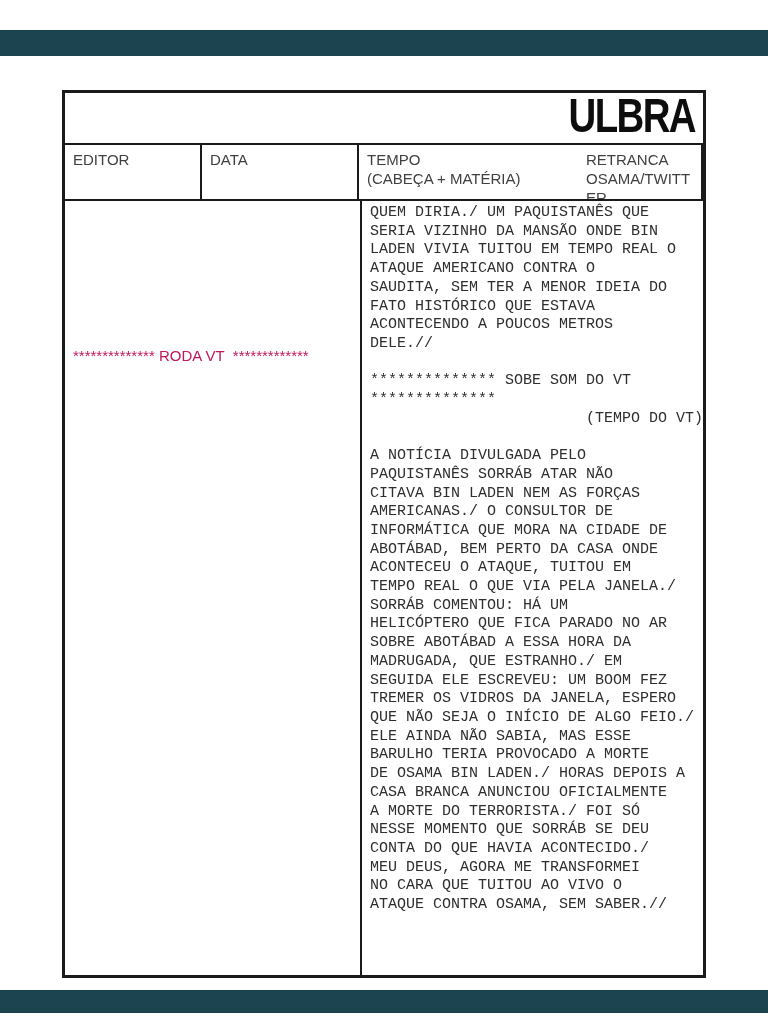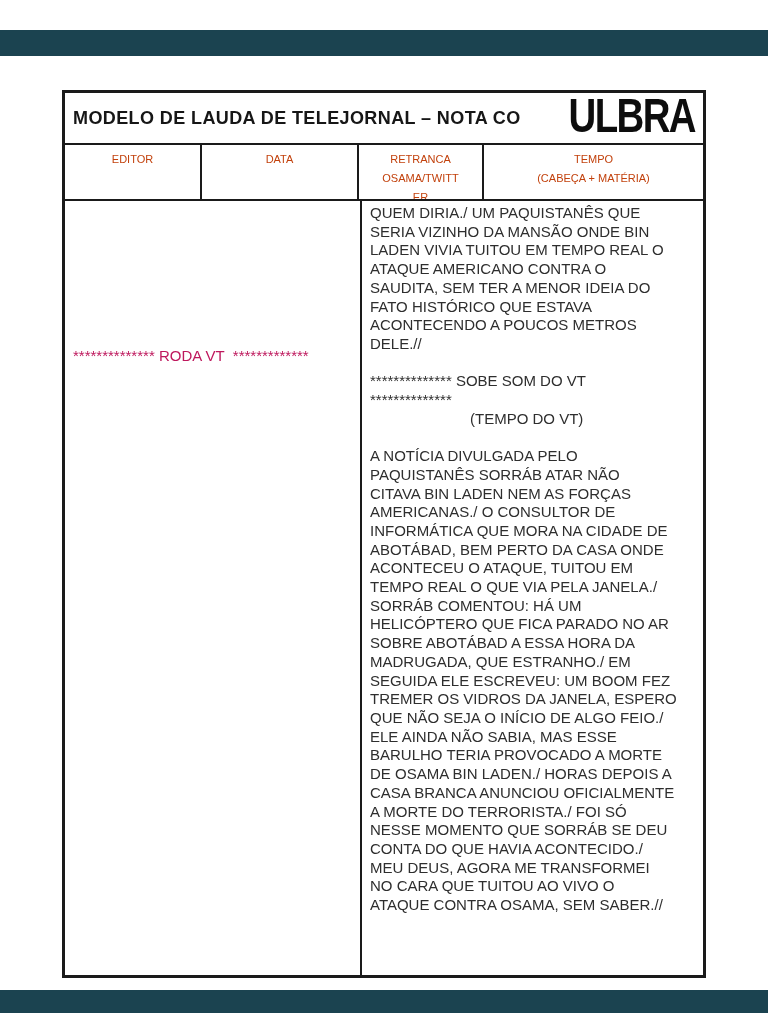--- a/index.html
+++ b/index.html
@@ -30,61 +30,60 @@
     letter-spacing:-2px;color:#0d0d0d;
     transform:scale(0.80,1.02);transform-origin:right center;
     margin-top:-5px;
   }
   .row-fields{
     height:56px;box-sizing:border-box;border-bottom:2px solid #1a1a1a;
     display:flex;
   }
   .cell{
     box-sizing:border-box;padding:5px 8px 0 8px;
-    font-size:11px;line-height:19px;color:#c2410c;white-space:pre;
+    font-size:15px;line-height:19px;color:#404040;white-space:pre;
     overflow:hidden;
-    text-align:center;
   }
   .c-editor{width:137px;border-right:2px solid #1a1a1a;}
   .c-data{width:157px;border-right:2px solid #1a1a1a;}
   .c-retranca{width:125px;border-right:2px solid #1a1a1a;}
   .c-tempo{flex:1;}
   .row-body{flex:1;display:flex;}
   .cell-roda{
     width:297px;box-sizing:border-box;border-right:2px solid #1a1a1a;
     padding:146px 4px 0 8px;font-size:15px;color:#be185d;white-space:pre;
     overflow:hidden;
   }
   .cell-script{
     flex:1;box-sizing:border-box;padding:3px 6px 0 8px;
     font-size:15px;line-height:18.7px;color:#2e2e2e;white-space:pre;
     overflow:hidden;
+    font-family:Liberation Mono, monospace;
   }
 </style>
 </head>
 <body>
 
 <div class="viewer-band band-top" style="background: rgb(27, 67, 80);"></div>
 <div class="viewer-band band-bottom" style="background: rgb(27, 67, 80);"></div>
 
 <div class="lauda">
 
   <div class="row-title">
-    <span class="doc-title">MODELO DE LAUDA DE TELEJORNAL – NOTA CO</span>
     <span class="logo">ULBRA</span>
   </div>
 
   <div class="row-fields">
     <div class="cell c-editor">EDITOR</div>
     <div class="cell c-data">DATA</div>
+    <div class="cell c-tempo">TEMPO
+(CABEÇA + MATÉRIA)</div>
     <div class="cell c-retranca">RETRANCA
 OSAMA/TWITT
 ER</div>
-    <div class="cell c-tempo">TEMPO
-(CABEÇA + MATÉRIA)</div>
   </div>
 
   <div class="row-body">
     <div class="cell-roda">************** RODA VT  *************</div>
     <div class="cell-script">QUEM DIRIA./ UM PAQUISTANÊS QUE
 SERIA VIZINHO DA MANSÃO ONDE BIN
 LADEN VIVIA TUITOU EM TEMPO REAL O
 ATAQUE AMERICANO CONTRA O
 SAUDITA, SEM TER A MENOR IDEIA DO
 FATO HISTÓRICO QUE ESTAVA

